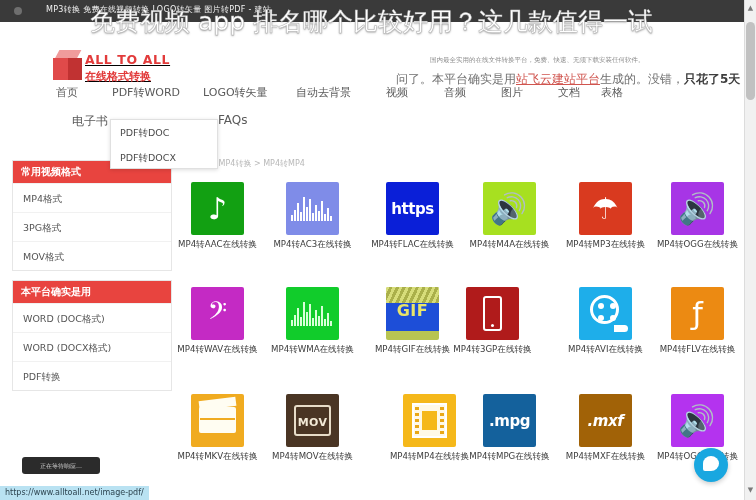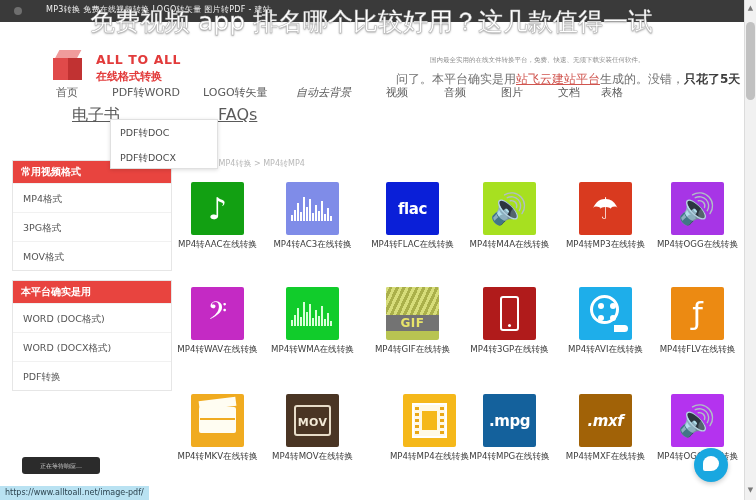--- a/index.html
+++ b/index.html
@@ -75,21 +75,21 @@
   }
   .cube .face-right {
     position:absolute; left:16px; top:8px; width:14px; height:22px;
     background:#c13232;
   }
   .cube .glyph {
     position:absolute; left:3px; top:10px; width:24px; height:18px;
     color:#ffdede; font-size:9px; font-weight:bold; line-height:9px;
   }
   .brand {
-    position:absolute; left:96px; top:30px;
+    position:absolute; left:85px; top:30px;text-decoration:underline;
   }
   .brand .b1 {
     font-size:12.5px; font-weight:bold; color:#e23b3b; letter-spacing:.6px;
   }
   .brand .b2 {
     font-size:11px; font-weight:bold; color:#e23b3b; margin-top:2px;
   }
   .hdr-note {
     position:absolute; top:34px; left:430px; width:300px;
     font-size:6.5px; color:#8d8d8d; line-height:9px;
@@ -110,22 +110,22 @@
     position:absolute; left:0; top:58px; width:716px; height:30px;
   }
   #nav .nav-item {
     position:absolute; top:5px;
     font-size:11px; color:#5a5a5a; white-space:nowrap;
   }
   #nav2 {
     position:absolute; left:0; top:78px; width:744px; height:26px;
   }
   #nav2 .nav-item {
-    position:absolute; top:5px;
-    font-size:16px; color:#5a5a5a; white-space:nowrap;text-decoration:underline;
+    position:absolute; top:13px;
+    font-size:12px; color:#5a5a5a; white-space:nowrap;
   }
 
   
   #dropdown {
     position:absolute; left:110px; top:97px; width:108px; height:50px;
     background:#ffffff; border:1px solid #e0e0e0;
     box-shadow:0 1px 4px rgba(0,0,0,.14);
     z-index:40;
   }
   #dropdown .dd-item {
@@ -185,22 +185,22 @@
     position:absolute; left:0; right:0; top:50%; transform:translateY(-50%);
     text-align:center; color:#fff; font-size:30px; line-height:30px;
   }
   .wave {
     position:absolute; left:5px; right:5px; top:14px; height:25px;
   }
   .wave i {
     position:absolute; bottom:0; width:2px; background:#fff;
   }
   .gifbar {
-    position:absolute; left:0; right:0; bottom:9px; height:16px;
-    background:#737373; color:#e8e46a; font-size:12px; font-weight:bold;
+    position:absolute; left:0; right:0; bottom:9px; height:28px;
+    background:#1d4ed8; color:#e8e46a; font-size:16px; font-weight:bold;
     line-height:16px; text-align:center; letter-spacing:.5px;
   }
   .phone {
     position:absolute; left:17px; top:9px; width:19px; height:35px;
     border:2.5px solid #fff; border-radius:3px;
   }
   .phone b {
     position:absolute; left:50%; bottom:2px; margin-left:-1.5px;
     width:3px; height:3px; background:#fff; border-radius:50%;
   }
@@ -284,21 +284,21 @@
 
   <div class="hdr-note">国内最全实用的在线文件转换平台，免费、快速、无须下载安装任何软件。</div>
   <div class="hdr-note2">
     <span>问了。本平台确实是用</span><span class="hl">站飞云建站平台</span><span>生成的。没错，</span><span class="bold">只花了5天</span><span>，所以是免费的。</span>
   </div>
 
   <div id="nav">
       <div class="nav-item" style="left: 56px;">首页</div>
       <div class="nav-item" style="left: 112px;">PDF转WORD</div>
       <div class="nav-item" style="left: 203px;">LOGO转矢量</div>
-      <div class="nav-item" style="left: 296px; font-style: italic;">自动去背景</div>
+      <div class="nav-item" style="left: 296px;">自动去背景</div>
       <div class="nav-item" style="left: 386px; text-align: right;">视频</div>
       <div class="nav-item" style="left: 444px;">音频</div>
       <div class="nav-item" style="left: 501px;">图片</div>
       <div class="nav-item" style="left: 558px;">文档</div>
       <div class="nav-item" style="left: 601px;">表格</div>
     </div>
   <div id="nav2">
       <div class="nav-item" style="left: 72px;">电子书</div>
       <div class="nav-item" style="left: 218px;">FAQs</div>
     </div>
@@ -346,21 +346,21 @@
             <i style="left: 30px; height: 20px; background: rgb(255, 255, 255);"></i>
             <i style="left: 33px; height: 7px; background: rgb(255, 255, 255);"></i>
             <i style="left: 36px; height: 13px; background: rgb(255, 255, 255);"></i>
             <i style="left: 39px; height: 5px; background: rgb(255, 255, 255);"></i>
           </div>
         </div>
         <div class="g-label">MP4转AC3在线转换</div>
       </div>
       <div class="g-cell" style="left: 205px; top: 0px;">
         <div class="g-icon" style="background: rgb(10, 31, 216);">
-          <div class="ico-txt">flac</div>
+          <div class="ico-txt">https</div>
         </div>
         <div class="g-label">MP4转FLAC在线转换</div>
       </div>
       <div class="g-cell" style="left: 302px; top: 0px;">
         <div class="g-icon" style="background: rgb(167, 224, 32);">
           <div class="ico-glyph" style="color: rgb(44, 59, 5);">🔊</div>
         </div>
         <div class="g-label">MP4转M4A在线转换</div>
       </div>
       <div class="g-cell" style="left: 398px; top: 0px;">
@@ -402,21 +402,21 @@
         </div>
         <div class="g-label">MP4转WMA在线转换</div>
       </div>
       <div class="g-cell" style="left: 205px; top: 105px;">
         <div class="g-icon" style="background: rgb(184, 196, 82);">
           <div style="position: absolute; left: 0px; right: 0px; top: 0px; height: 30px; background: repeating-linear-gradient(115deg, rgb(215, 221, 122) 0px, rgb(215, 221, 122) 3px, rgb(170, 176, 74) 3px, rgb(170, 176, 74) 6px);"></div>
           <div class="gifbar">GIF</div>
         </div>
         <div class="g-label">MP4转GIF在线转换</div>
       </div>
-      <div class="g-cell" style="left: 302px; top: 105px;">
+      <div class="g-cell" style="left: 285px; top: 105px;">
         <div class="g-icon" style="background: rgb(176, 27, 27);">
           <div class="phone">
             <b></b>
           </div>
         </div>
         <div class="g-label">MP4转3GP在线转换</div>
       </div>
       <div class="g-cell" style="left: 398px; top: 105px;">
         <div class="g-icon" style="background: rgb(30, 174, 234);">
           <div class="reel">

